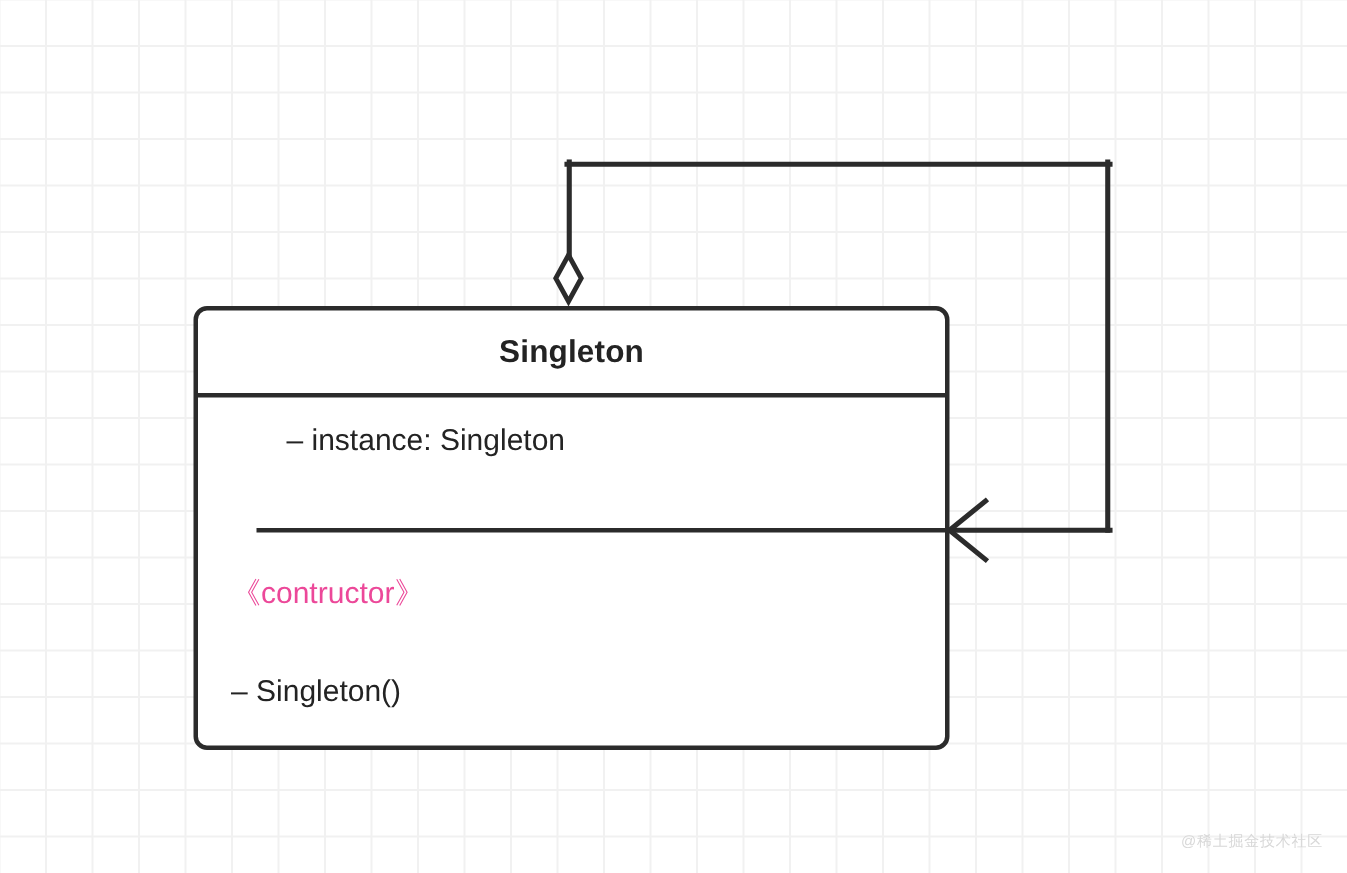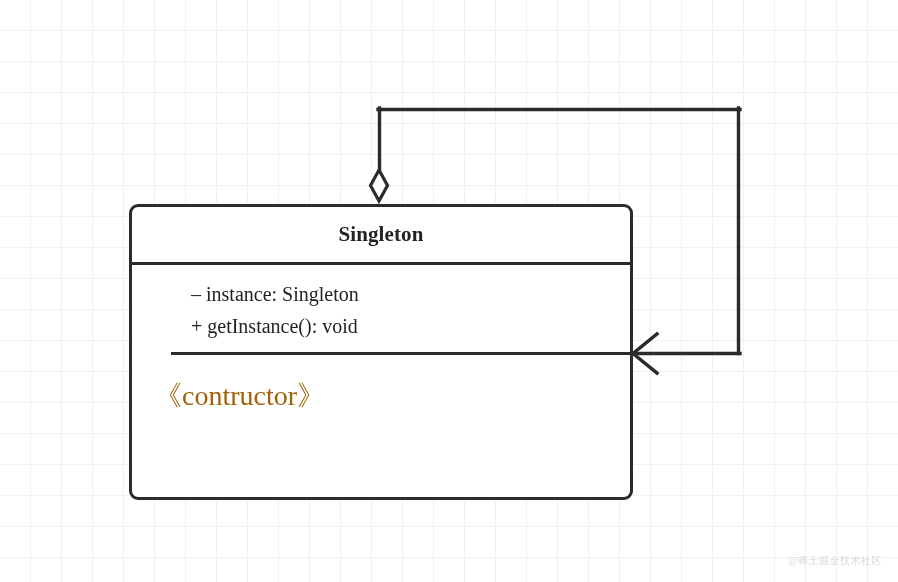--- a/index.html
+++ b/index.html
@@ -17,21 +17,20 @@
   #canvas {
     position: relative;
     width: 898px;
     height: 582px;
     background-color: #ffffff;
     background-image:
       linear-gradient(to right, #f1f1f1 1px, transparent 1px),
       linear-gradient(to bottom, #f1f1f1 1px, transparent 1px);
     background-size: 31px 31px;
     background-position: -1px -1px;
-    font-family: Liberation Serif, serif;
   }
 
   
   #connector-layer {
     position: absolute;
     left: 0;
     top: 0;
     width: 898px;
     height: 582px;
     pointer-events: none;
@@ -85,22 +84,22 @@
   }
 
   .member-line {
     font-size: 20px;
     color: #232323;
     line-height: 32px;
     white-space: pre;
   }
 
   .stereotype-line {
-    font-size: 28px;
-    color: #a16207;
+    font-size: 20px;
+    color: #ec4899;
     line-height: 32px;
     white-space: pre;
   }
 
   .spacer-line {
     height: 33px;
   }
 
   #watermark {
     position: absolute;
@@ -133,25 +132,25 @@
   </svg>
 
   <div id="class-box">
 
     <div class="compartment" id="compartment-name">
       <span id="class-name">Singleton</span>
     </div>
 
     <div class="compartment" id="compartment-attributes">
       <div class="member-line">– instance: Singleton</div>
-      <div class="member-line">+ getInstance(): void</div>
     </div>
 
     <div class="compartment" id="compartment-operations">
       <div class="stereotype-line">《contructor》</div>
       <div class="spacer-line"></div>
+      <div class="member-line">– Singleton()</div>
     </div>
 
   </div>
 
   <div id="watermark">@稀土掘金技术社区</div>
 
 </div>
 
 </body></html>

